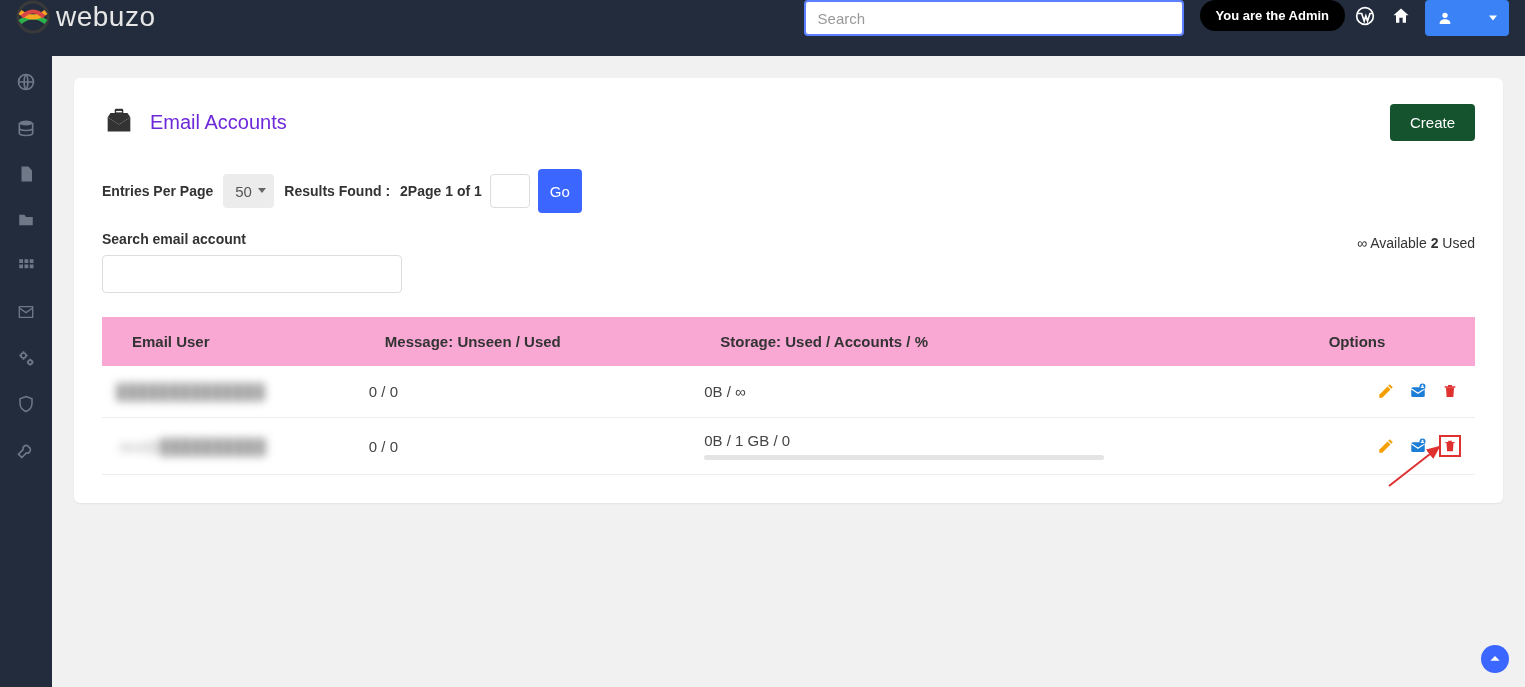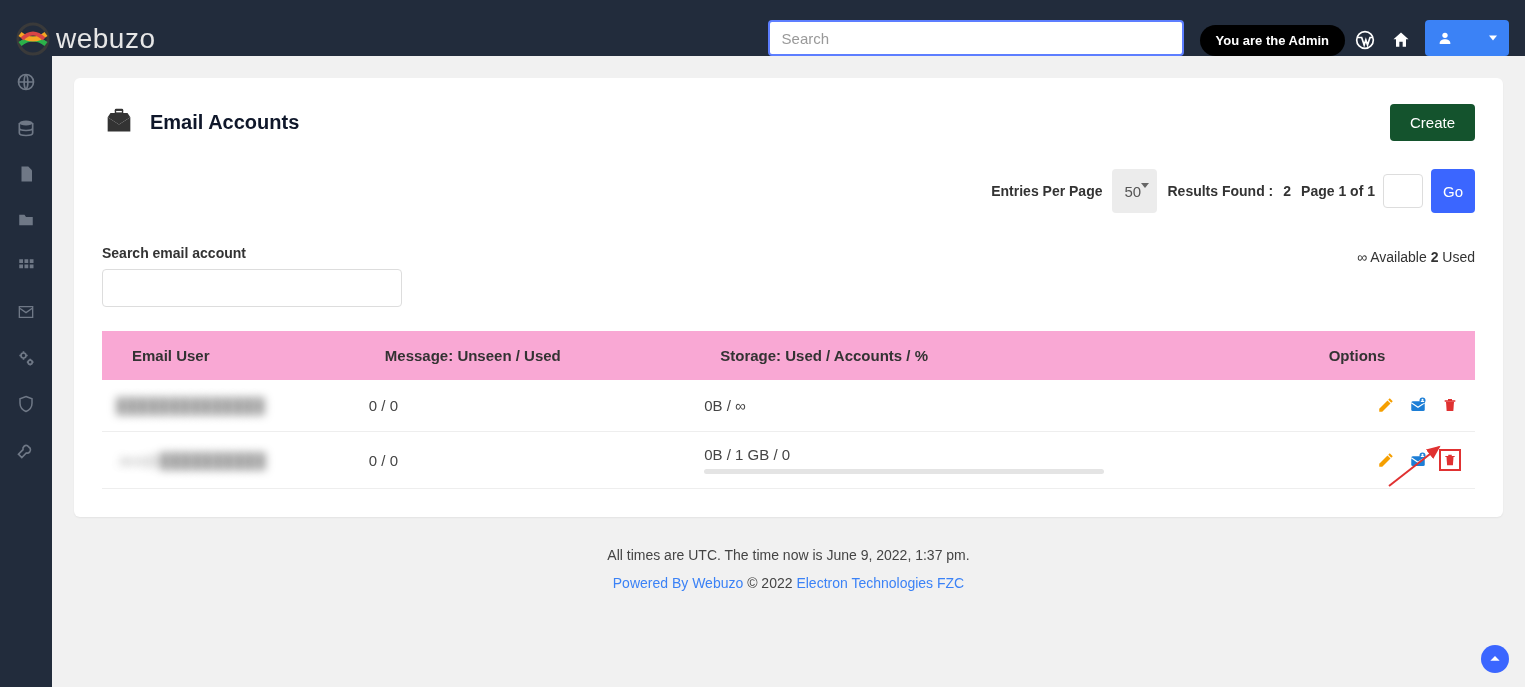--- a/index.html
+++ b/index.html
@@ -1,38 +1,38 @@
 <!DOCTYPE html>
 <html><head>
 <meta charset="utf-8">
 <style>
   *{box-sizing:border-box;margin:0;padding:0;}
   body{font-family:"Segoe UI",Arial,sans-serif;background:#f1f1f1;color:#333;font-size:14px;}
-  .topbar{background:#222c3c;height:56px;display:flex;align-items:flex-end;padding:0 16px;}
+  .topbar{background:#222c3c;height:56px;display:flex;align-items:flex-start;padding:0 16px;}
   .logo{display:flex;align-items:center;gap:6px;}
   .logo-text{color:#e6e6e6;font-size:28px;font-weight:500;letter-spacing:.5px;}
   .search-wrap{margin-left:auto;margin-right:16px;}
-  .search-input{width:416px;height:36px;border:2px solid #5d7eff;border-radius:4px;padding:0 12px;font-size:15px;color:#555;}
+  .search-input{width:380px;height:36px;border:2px solid #5d7eff;border-radius:4px;padding:0 12px;font-size:15px;color:#555;}
   .search-input::placeholder{color:#999;}
   .badge-admin{background:#000000;color:#fff;font-weight:700;font-size:13px;padding:8px 16px;border-radius:18px;}
   .icon-btn{width:32px;height:32px;display:flex;align-items:center;justify-content:center;color:#fff;margin-left:4px;cursor:pointer;}
   .user-btn{background:#3b82f6;height:36px;border-radius:4px;display:flex;align-items:center;padding:0 12px;margin-left:8px;color:#fff;gap:30px;}
   .user-btn .caret{margin-left:6px;}
   .sidebar{position:fixed;left:0;top:56px;bottom:0;width:52px;background:#222c3c;display:flex;flex-direction:column;align-items:center;padding-top:12px;gap:18px;}
   .side-i{width:28px;height:28px;display:flex;align-items:center;justify-content:center;color:#6f7886;cursor:pointer;}
   .main{margin-left:52px;padding:22px 22px 60px;}
   .card{background:#fff;border-radius:6px;padding:26px 28px 28px;box-shadow:0 1px 2px rgba(0,0,0,.06);}
   .page-head{display:flex;align-items:center;justify-content:space-between;margin-bottom:28px;}
   .page-head-left{display:flex;align-items:center;gap:14px;}
-  .page-title{font-size:20px;font-weight:700;color:#0f172a;}
+  .page-title{font-size:20px;font-weight:400;color:#6d28d9;}
   .btn{border:none;cursor:pointer;border-radius:4px;font-size:15px;font-weight:500;}
   .btn-create{background:#14532d;color:#fff;padding:10px 20px;}
-  .row-entries{display:flex;align-items:center;justify-content:flex-end;margin-bottom:32px;flex-wrap:wrap;gap:10px;}
+  .row-entries{display:flex;align-items:center;justify-content:flex-start;margin-bottom:18px;flex-wrap:wrap;}
   .entries-left{display:flex;align-items:center;gap:10px;font-weight:700;color:#333;}
-  .select-box{background:#ececec;border:none;height:44px;padding:0 16px 0 12px;border-radius:4px;font-size:15px;color:#555;appearance:none;position:relative;}
+  .select-box{background:#ececec;border:none;height:34px;padding:0 22px 0 12px;border-radius:4px;font-size:15px;color:#555;appearance:none;position:relative;}
   .select-wrap{position:relative;display:inline-block;}
   .select-wrap::after{content:"";position:absolute;right:8px;top:14px;border-left:4px solid transparent;border-right:4px solid transparent;border-top:5px solid #666;pointer-events:none;}
   .entries-right{display:flex;align-items:center;gap:8px;}
   .page-label{font-weight:700;color:#333;}
   .page-input{width:40px;height:34px;border:1px solid #ddd;border-radius:4px;text-align:center;}
   .btn-go{background:#3b66ff;color:#fff;height:44px;padding:0 12px;}
   .row-search{display:flex;justify-content:space-between;align-items:flex-start;margin-bottom:24px;}
   .search-col label{font-weight:700;color:#333;display:block;margin-bottom:8px;}
   .acct-search{width:300px;height:38px;border:1px solid #ddd;border-radius:4px;padding:0 10px;}
   .avail{color:#333;font-weight:500;padding-top:4px;}
@@ -250,26 +250,20 @@
                   <path d="M6 7h12l-1 14H7z"></path>
                   <path d="M4 5h16v2H4zM9 3h6v2H9z"></path>
                 </svg>
               </span></td>
           </tr>
         </tbody>
     </table>
 
   </div>
 
-  <div class="footer">
-    <div>All times are UTC. The time now is June 9, 2022, 1:37 pm.</div>
-    <div>
-      <a href="#">Powered By Webuzo</a><span> © 2022 </span><a href="#">Electron Technologies FZC</a>
-    </div>
-  </div>
 </div>
 
 <div class="scrolltop">
   <svg width="14" height="14" viewBox="0 0 24 24" fill="#fff">
       <path d="M4 15l8-8 8 8z"></path>
     </svg>
 </div>
 
 <svg class="arrow-annot" width="70" height="50" style="left: 1384px; top: 440.5px;">
     <defs>

